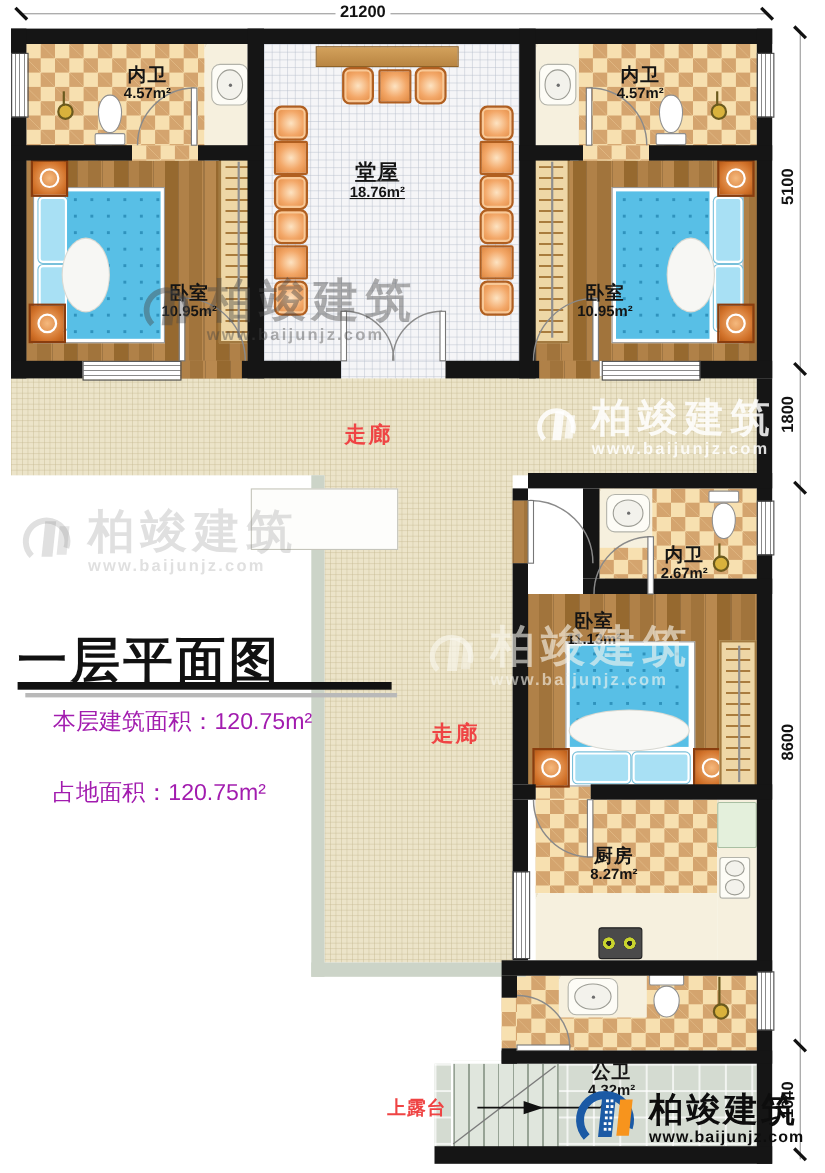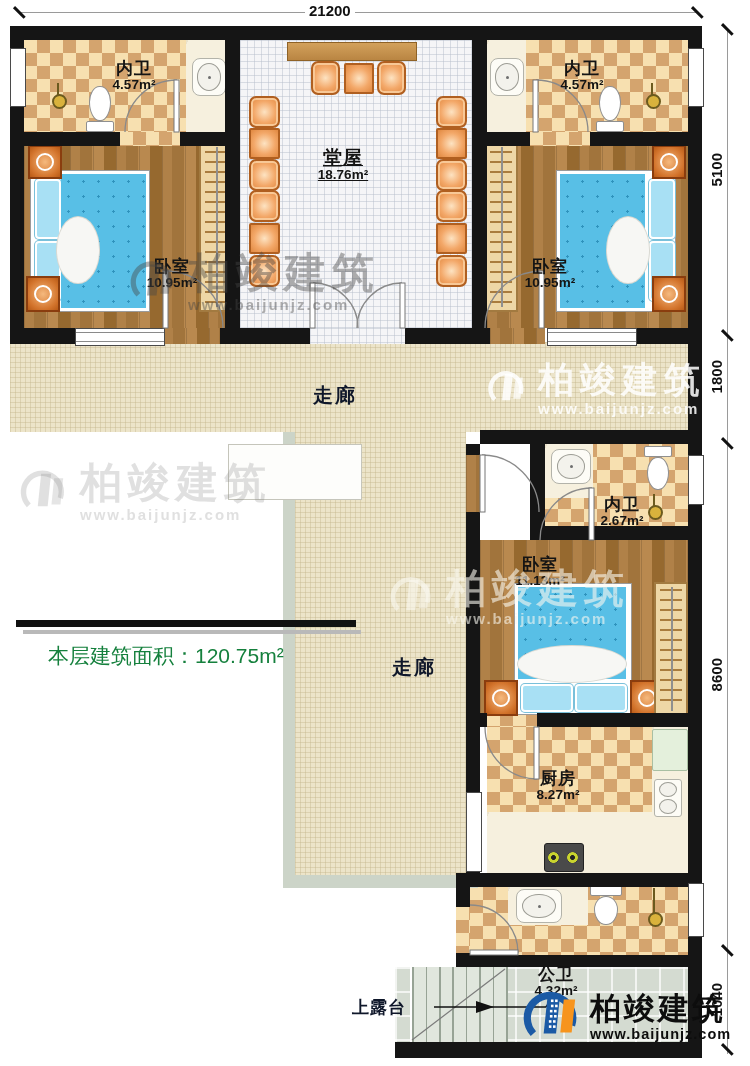--- a/index.html
+++ b/index.html
@@ -72,33 +72,33 @@
   .pole.hang i{top:auto;bottom:11px;height:26px;}
   .stove{position:absolute;background:#4a4a4a;border:1px solid #222;border-radius:3px;z-index:3;}
   .stove i{position:absolute;width:11px;height:11px;border-radius:50%;
     background:radial-gradient(circle,#222 28%,#c9d42e 32%,#c9d42e 68%,#222 72%);}
   .fridge{position:absolute;background:#e4f0dc;border:1.5px solid #a9bfa2;border-radius:2px;z-index:3;}
   
   .rlabel{position:absolute;z-index:6;text-align:center;color:#141414;line-height:1.05;}
   .rname{font-weight:bold;font-size:17px;letter-spacing:1px;}
   .rarea{font-weight:bold;font-size:13.5px;}
   .rlabel.big .rname{font-size:19px;}
-  .corrname{position:absolute;z-index:6;font-weight:bold;font-size:20px;letter-spacing:2px;color:#0f172a;}
+  .corrname{position:absolute;z-index:6;font-weight:bold;font-size:20px;letter-spacing:2px;color:#ef4444;}
   
   .dimline{position:absolute;background:#9a9a9a;z-index:2;}
   .tick{position:absolute;width:15px;height:2.5px;background:#111;transform:rotate(45deg);z-index:3;}
   .dimtop{position:absolute;font-weight:bold;font-size:15px;z-index:3;background:#fff;padding:0 4px;}
   .vdim{position:absolute;font-weight:bold;font-size:15px;writing-mode:vertical-rl;
     transform:rotate(180deg);z-index:3;background:#fff;padding:3px 0;}
   
   .tb-title{position:absolute;font-size:45px;font-weight:bold;letter-spacing:3px;z-index:6;}
   .tb-scale{position:absolute;font-size:37px;font-weight:500;z-index:6;}
   .tb-rule{position:absolute;background:#111;z-index:6;}
   .tb-rule2{position:absolute;background:#b9b9b9;z-index:6;}
-  .tb-line{position:absolute;font-size:21px;z-index:6;color:#15803d;}
+  .tb-line{position:absolute;font-size:21px;z-index:6;color:#a21caf;}
   
   .wm{position:absolute;display:flex;align-items:center;gap:8px;z-index:7;pointer-events:none;}
   .wm .wmtxt{display:flex;flex-direction:column;line-height:1;}
   .wm .wmbrand{font-weight:bold;letter-spacing:6px;}
   .wm .wmurl{font-weight:bold;font-size:15px;letter-spacing:2px;margin-top:3px;}
   .logo{position:absolute;display:flex;align-items:center;gap:6px;z-index:9;}
   .logo .lbrand{font-weight:bold;font-size:31px;letter-spacing:3px;color:#0d0d0d;line-height:1;}
   .logo .lurl{font-weight:bold;font-size:14.5px;letter-spacing:1px;color:#0d0d0d;margin-top:2px;}
   svg.overlay{position:absolute;left:0;top:0;z-index:5;pointer-events:none;}
 </style>
@@ -383,23 +383,25 @@
   <div class="rlabel" style="left:518px;top:770px;width:80px;">
     <div class="rname">厨房</div>
     <div class="rarea">8.27m²</div>
   </div>
   <div class="rlabel" style="left:516px;top:926px;width:80px;margin-top:40px;">
     <div class="rname">公卫</div>
     <div class="rarea">4.32m²</div>
   </div>
   <div class="corrname" style="left:352px;top:996px;font-size:17px;letter-spacing:1px;">上露台</div>
 
+  <div class="tb-title" style="left:16px;top:570px;">一层平面图</div>
   <div class="tb-rule" style="left:16px;top:620px;width:340px;height:7px;"></div>
   <div class="tb-rule2" style="left:23px;top:630px;width:338px;height:4px;"></div>
   <div class="tb-line" style="left:48px;top:642px;">本层建筑面积：120.75m²</div>
+  <div class="tb-line" style="left:48px;top:706px;">占地面积：120.75m²</div>
 
   <div class="wm" style="left:128px;top:252px;color:rgba(70,70,70,.42);">
     <span>
       <svg width="52" height="52" viewBox="0 0 60 60">
           <path d="M12 47 A21 21 0 1 1 47 39" fill="none" stroke="currentColor" stroke-width="6"></path>
           <rect x="27" y="12" width="11" height="36" fill="currentColor" transform="skewX(-6)"></rect>
           <rect x="42" y="17" width="10" height="29" fill="currentColor" opacity=".85" transform="skewX(-6)"></rect>
         </svg>
     </span>
     <span class="wmtxt">

